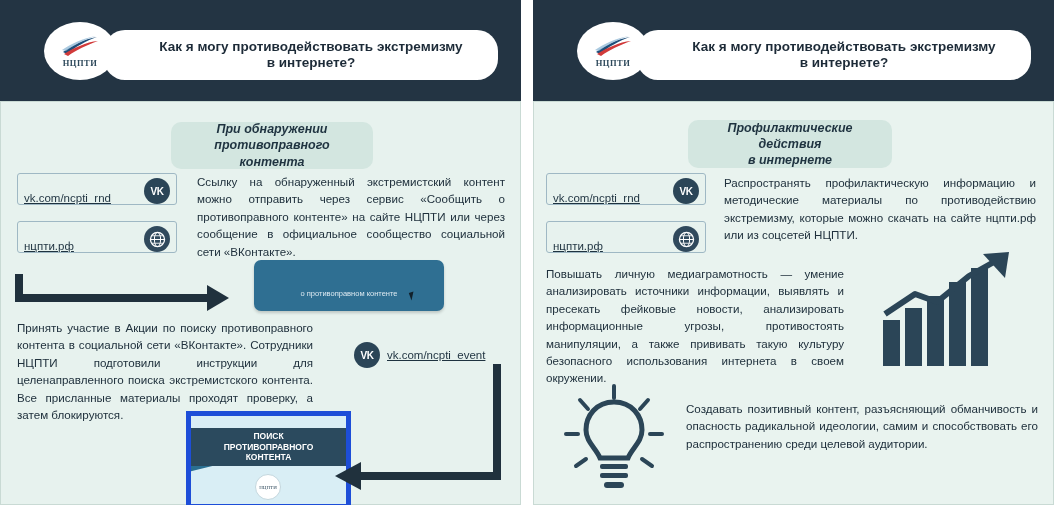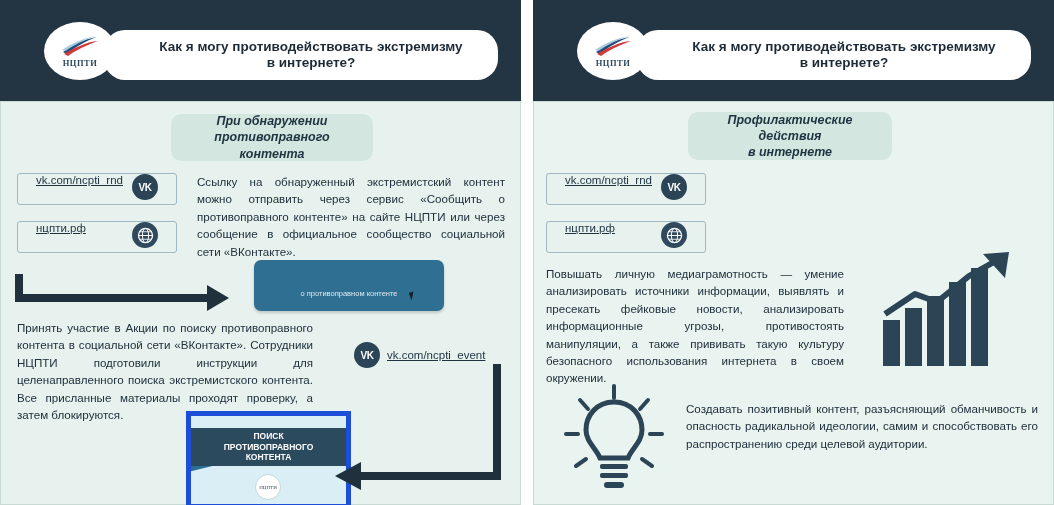--- a/index.html
+++ b/index.html
@@ -103,30 +103,31 @@
     font-style: italic;
     font-weight: bold;
     font-size: 12.5px;
     color: #1f3340;
     line-height: 1.3;
     display: flex;
     align-items: center;
     justify-content: center;
     padding: 6px 10px;
     box-sizing: border-box;
+    margin-top: 8px;
   }
 
   .link-box {
     position: absolute;
     background: #e7f2ee;
     border: 1px solid #9fb8c4;
     border-radius: 3px;
     display: flex;
-    align-items: flex-start;
-    padding: 0 18px;
+    align-items: flex-end;
+    padding: 0 6px;
     box-sizing: border-box;
   }
   .link-box .lnk {
     font-size: 11.5px;
     color: #1f3340;
     text-decoration: underline;
     flex: 1;
   }
   .badge-circle {
     width: 26px;
@@ -391,20 +392,21 @@
           <svg width="17" height="17" viewBox="0 0 20 20">
             <circle cx="10" cy="10" r="8.3" fill="none" stroke="#ffffff" stroke-width="1.5"></circle>
             <ellipse cx="10" cy="10" rx="3.6" ry="8.3" fill="none" stroke="#ffffff" stroke-width="1.2"></ellipse>
             <line x1="1.7" y1="10" x2="18.3" y2="10" stroke="#ffffff" stroke-width="1.2"></line>
             <line x1="3.2" y1="5.6" x2="16.8" y2="5.6" stroke="#ffffff" stroke-width="1"></line>
             <line x1="3.2" y1="14.4" x2="16.8" y2="14.4" stroke="#ffffff" stroke-width="1"></line>
           </svg>
         </span>
       </div>
 
+      <div class="para" style="left:190px; top:72px; width:312px;">Распространять профилактическую информацию и методические материалы по противодействию экстремизму, которые можно скачать на сайте нцпти.рф или из соцсетей НЦПТИ.</div>
 
       <div class="para" style="left:12px; top:163px; width:298px;">Повышать личную медиаграмотность — умение анализировать источники информации, выявлять и пресекать фейковые новости, анализировать информационные угрозы, противостоять манипуляции, а также прививать такую культуру безопасного использования интернета в своем окружении.</div>
 
       <div class="chart-wrap" style="left:343px; top:150px;">
         <svg width="152" height="122" viewBox="0 0 152 122">
           <rect x="6" y="68" width="17" height="46" fill="#2b4557"></rect>
           <rect x="28" y="56" width="17" height="58" fill="#2b4557"></rect>
           <rect x="50" y="44" width="17" height="70" fill="#2b4557"></rect>
           <rect x="72" y="30" width="17" height="84" fill="#2b4557"></rect>
           <rect x="94" y="16" width="17" height="98" fill="#2b4557"></rect>

